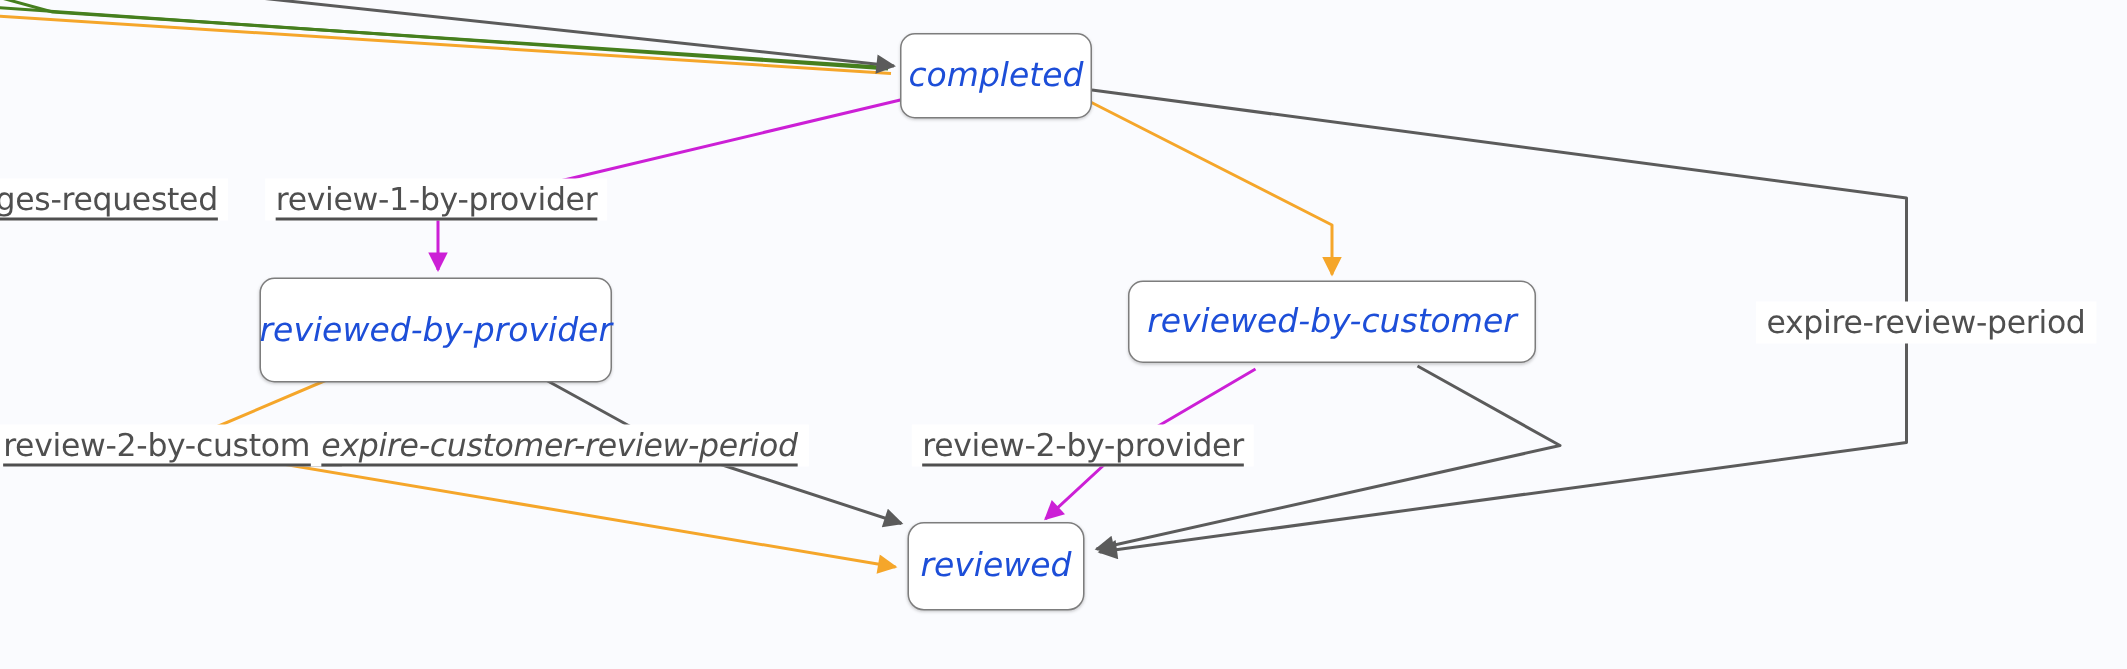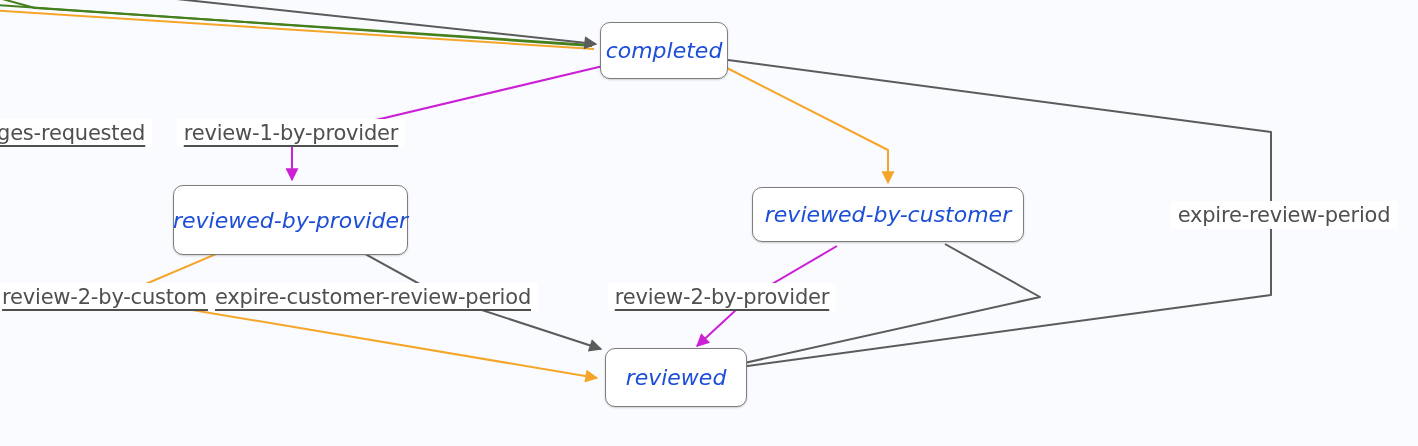--- a/index.html
+++ b/index.html
@@ -83,28 +83,28 @@
     <polyline points="945,244 1040,297 731,366" fill="none" stroke-width="2" marker-end="url(#arrow-grey)" stroke-linejoin="round" stroke="#5b5b5b"></polyline>
   </svg>
 
   <div class="edge-label clipped" style="left:-10px;top:133px;">ges-requested</div>
 
   <div class="edge-label" style="left:291px;top:133px;text-align:center;">review-1-by-provider</div>
 
 
   <div class="edge-label" style="left:115px;top:297px;">review-2-by-customer</div>
 
-  <div class="edge-label" style="left:373px;top:297px;">expire-customer-review-period</div>
+  <div class="edge-label" style="left:373px;top:297px;font-style:italic;">expire-customer-review-period</div>
 
   <div class="edge-label" style="left:722px;top:297px;">review-2-by-provider</div>
 
 
   <div class="edge-label no-underline" style="left:1272px;top:215px;margin-left:12px;">expire-review-period</div>
 
   <div class="node" style="left:600px;top:22px;width:128px;height:57px;">completed</div>
 
   <div class="node" style="left:173px;top:185px;width:235px;height:70px;">reviewed-by-provider</div>
 
   <div class="node" style="left:752px;top:187px;width:272px;height:55px;">reviewed-by-customer</div>
 
-  <div class="node" style="left:605px;top:348px;width:142px;height:59px;">reviewed</div>
+  <div class="node" style="left:605px;top:348px;width:118px;height:59px;border-radius:11px;">reviewed</div>
 
 </div>
 
 </body></html>

